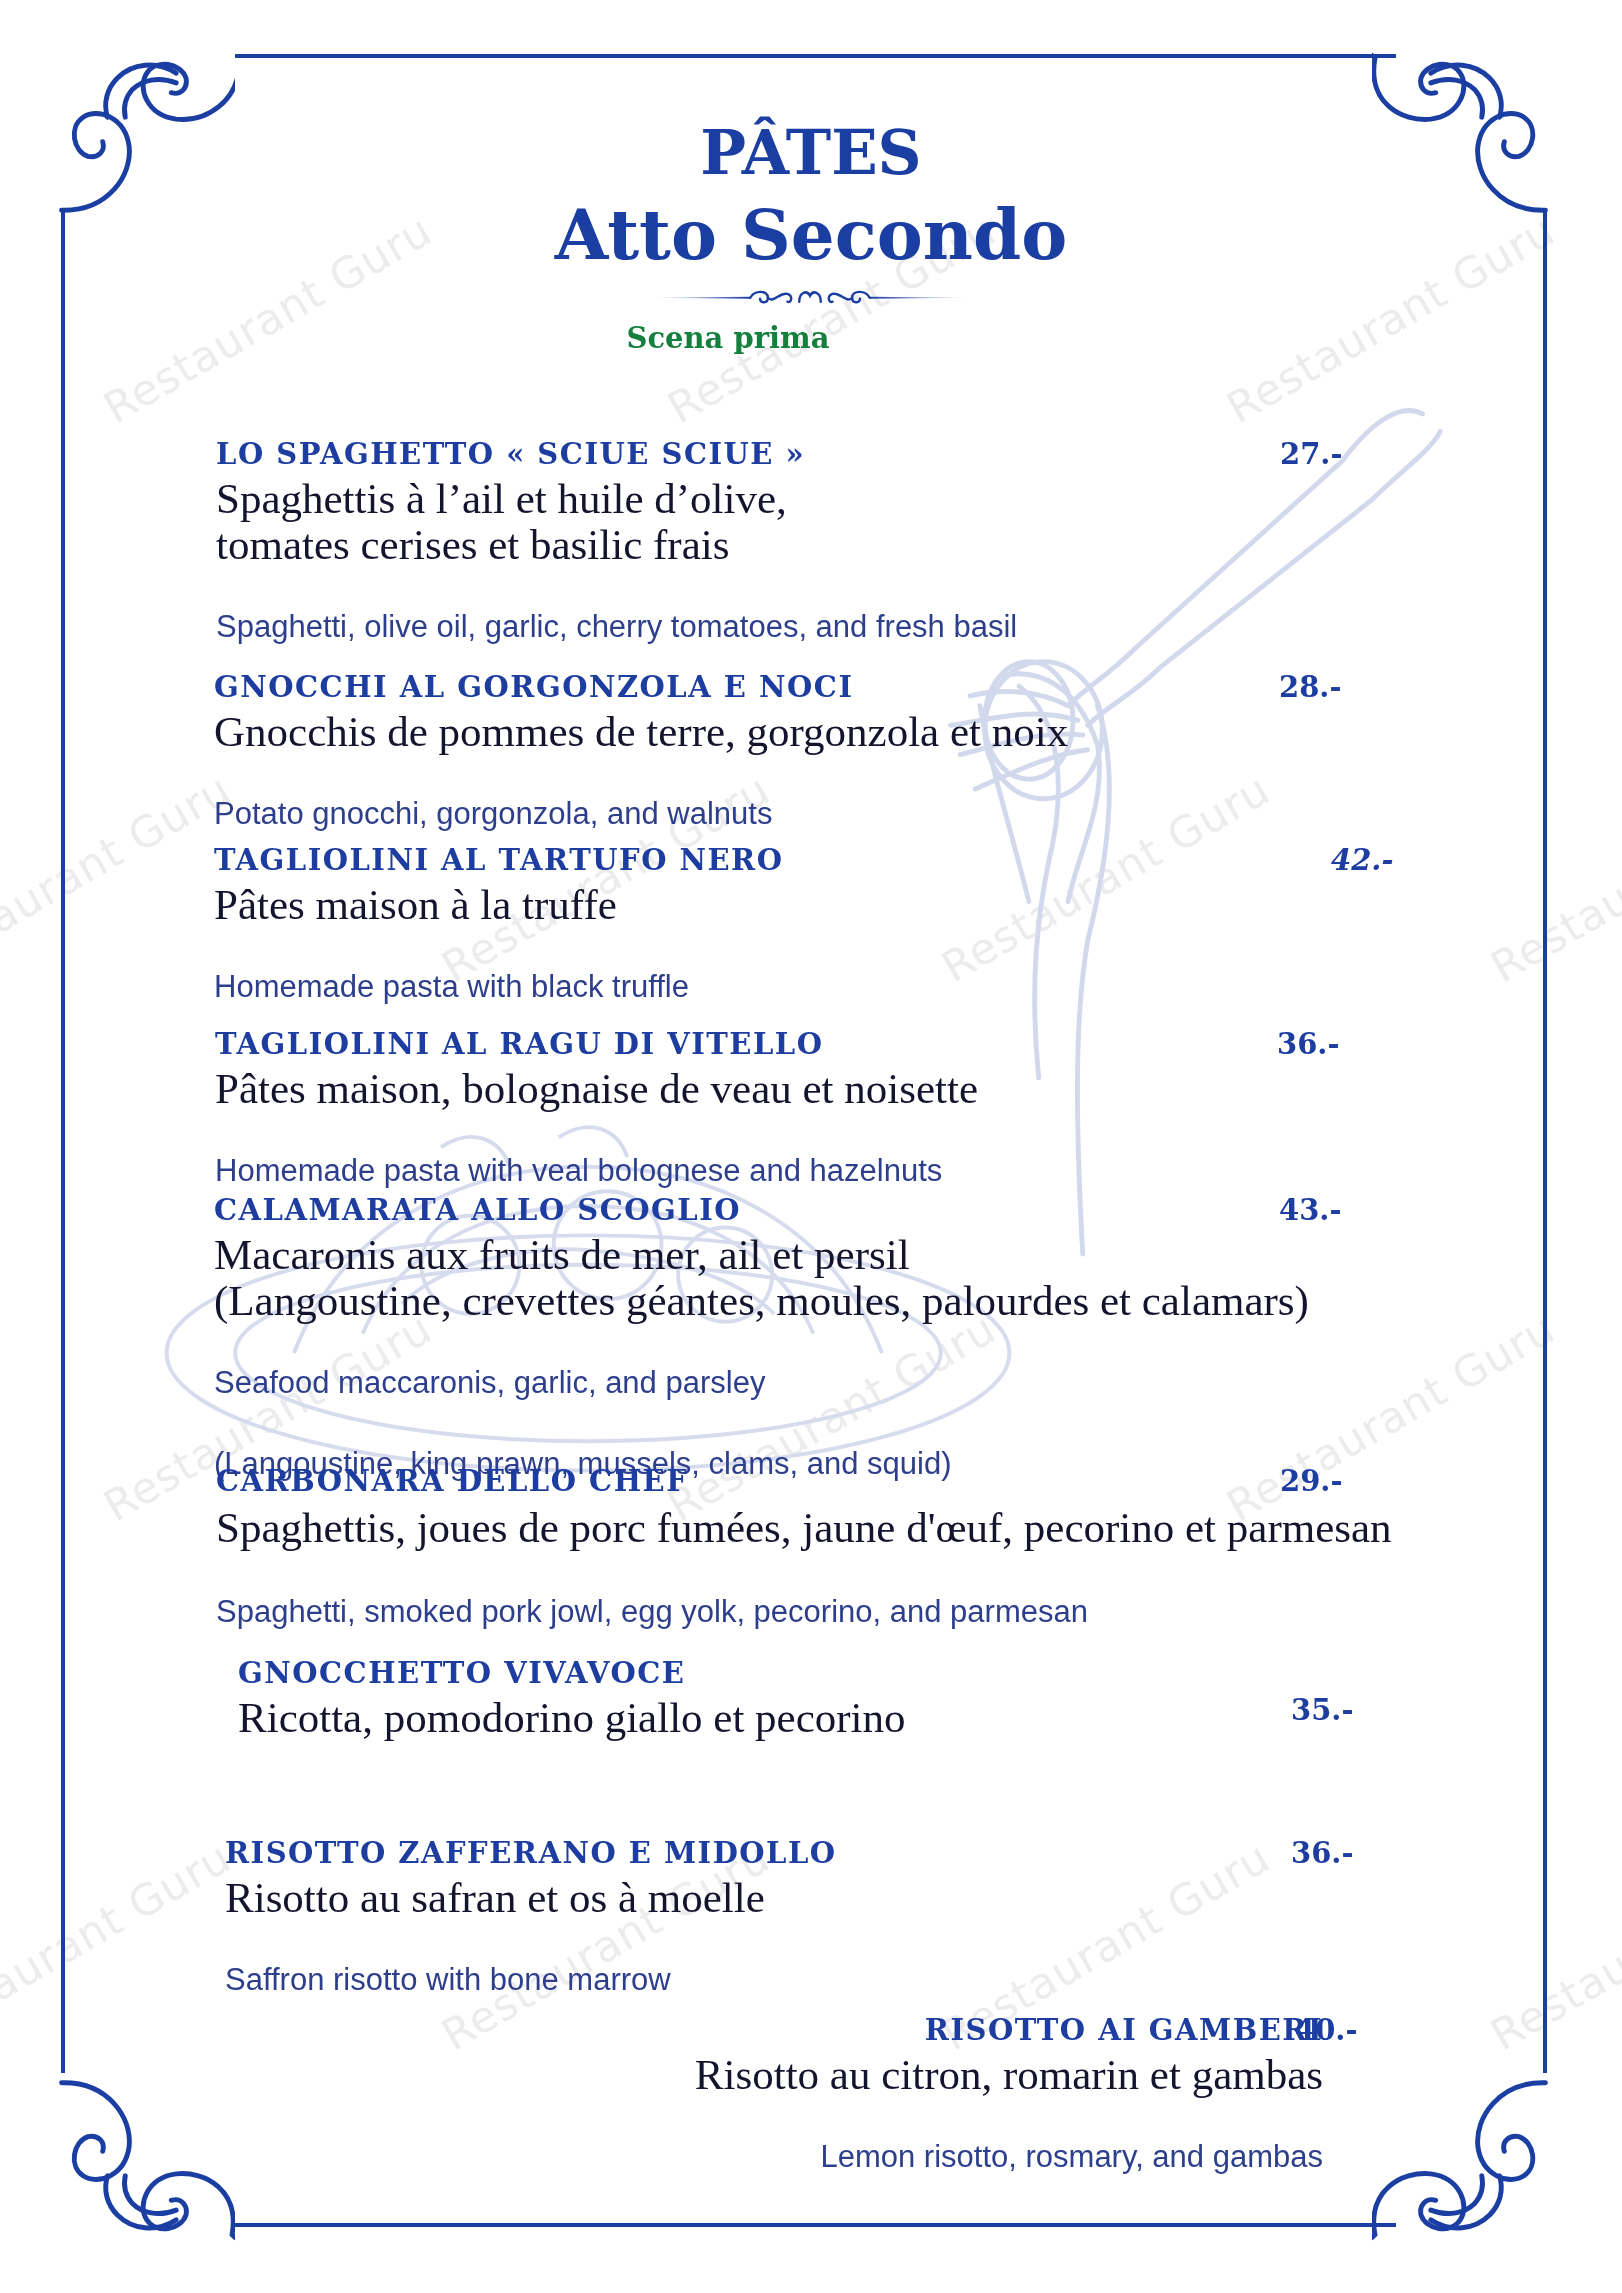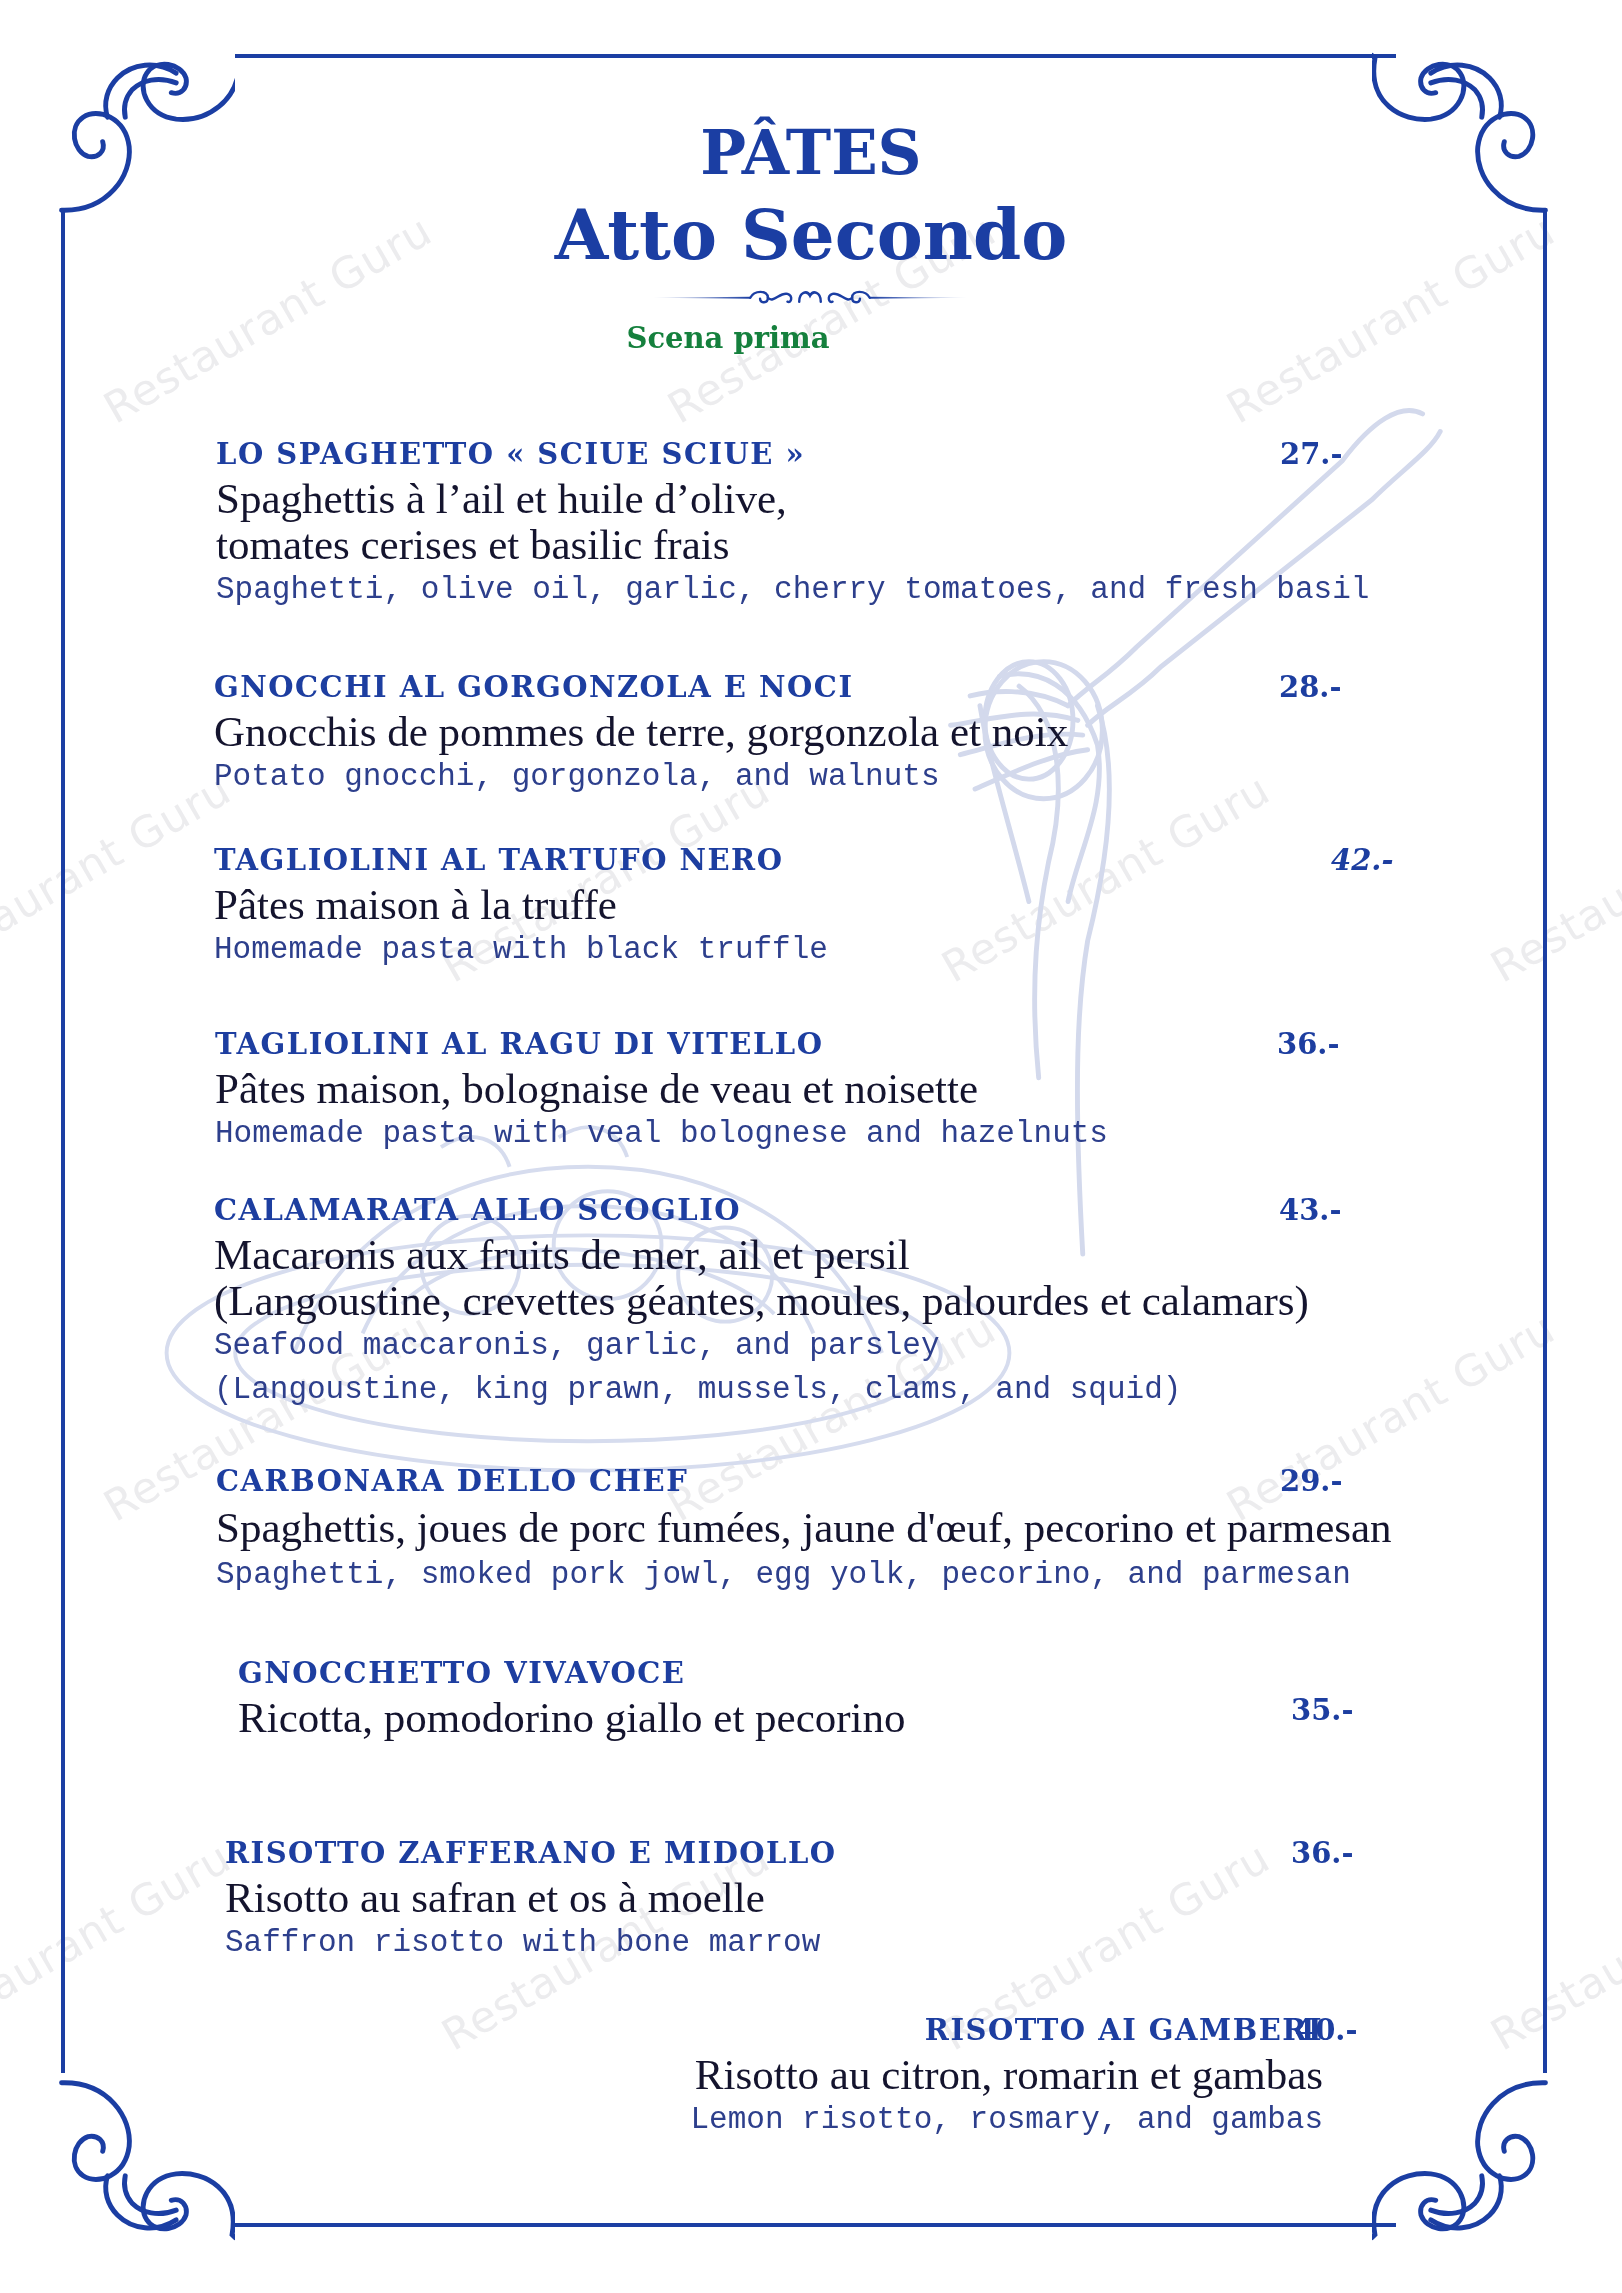--- a/index.html
+++ b/index.html
@@ -28,22 +28,22 @@
   .item { position: absolute; width: 1098px; }
   .item-title {
     font-family: "DejaVu Serif", serif; font-weight: bold; font-size: 29px; color: #1d3ea0;
     letter-spacing: 1.5px; line-height: 43px; height: 43px; white-space: nowrap;
   }
   .item-fr {
     font-family: "Liberation Serif", serif; font-size: 43px; color: #14142e;
     line-height: 46px; white-space: nowrap;
   }
   .item-en {
-    font-family: Liberation Mono, monospace; font-size: 31px; color: #2d3f8c;
-    line-height: 44px; white-space: nowrap;
+    font-family: Liberation Sans, sans-serif; font-size: 31px; color: #2d3f8c;
+    line-height: 44px; white-space: nowrap; margin-top: 37px;
   }
   .price {
     position: absolute; font-family: "DejaVu Serif", serif; font-weight: bold;
     font-size: 29px; color: #1d3ea0; line-height: 43px; white-space: nowrap;
   }
 </style>
 </head>
 <body>
 
 <div class="watermark-text" style="left:83px; top:294px;">Restaurant Guru</div>

